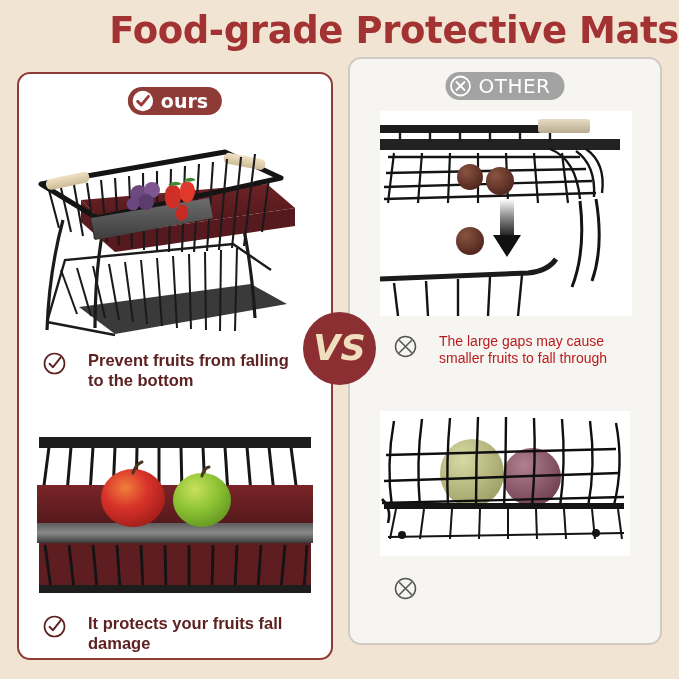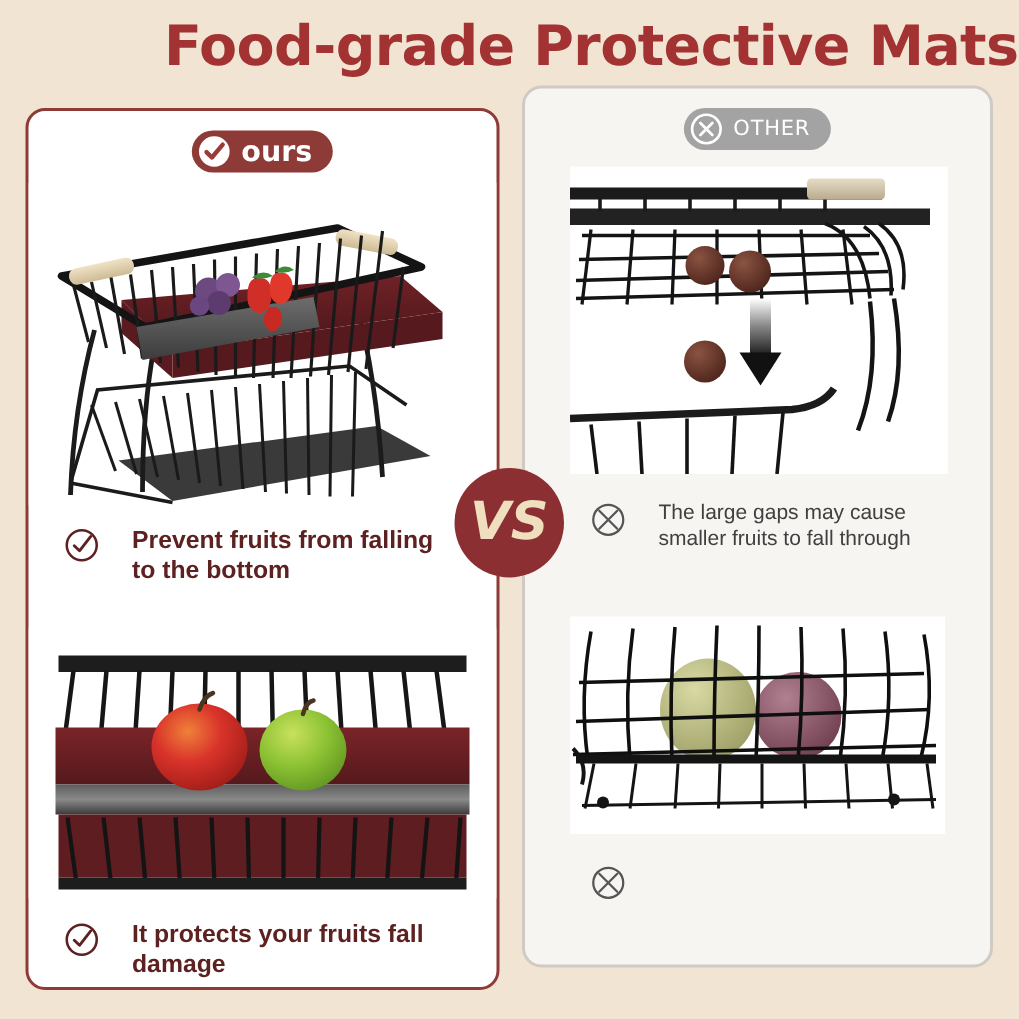--- a/index.html
+++ b/index.html
@@ -76,21 +76,21 @@
     background: #a3a3a3;
   }
   .badge-label {
     font-size: 19px;
     font-weight: bold;
     color: #ffffff;
     font-family: "DejaVu Sans", sans-serif;
     line-height: 19px;
   }
   .badge-label-other {
-    font-size: 14px;
+    font-size: 20px;
     font-weight: normal;
     letter-spacing: 0.5px;
   }
   .badge-icon { width: 22px; height: 22px; display: block; flex: 0 0 22px; }
 
   
   .photo {
     position: absolute;
     overflow: hidden;
   }
@@ -114,21 +114,21 @@
   .f-br { left: 44px; top: 516px; width: 250px; }
 
   .feature-icon { width: 23px; height: 23px; flex: 0 0 23px; margin-top: 2px; }
 
   .feature-text {
     font-size: 15.5px;
     line-height: 19px;
     font-family: "Liberation Sans", sans-serif;
   }
   .feature-text.ours  { color: #5c2120; font-weight: bold; font-size: 16.5px; line-height: 20px; }
-  .feature-text.other { color: #404040; font-weight: normal; font-size: 14px; line-height: 17px; }
+  .feature-text.other { color: #b91c1c; font-weight: normal; font-size: 14px; line-height: 17px; }
 
   
   .vs {
     position: absolute;
     left: 303px;
     top: 312px;
     width: 73px;
     height: 73px;
     border-radius: 50%;
     background: #8b2f33;

